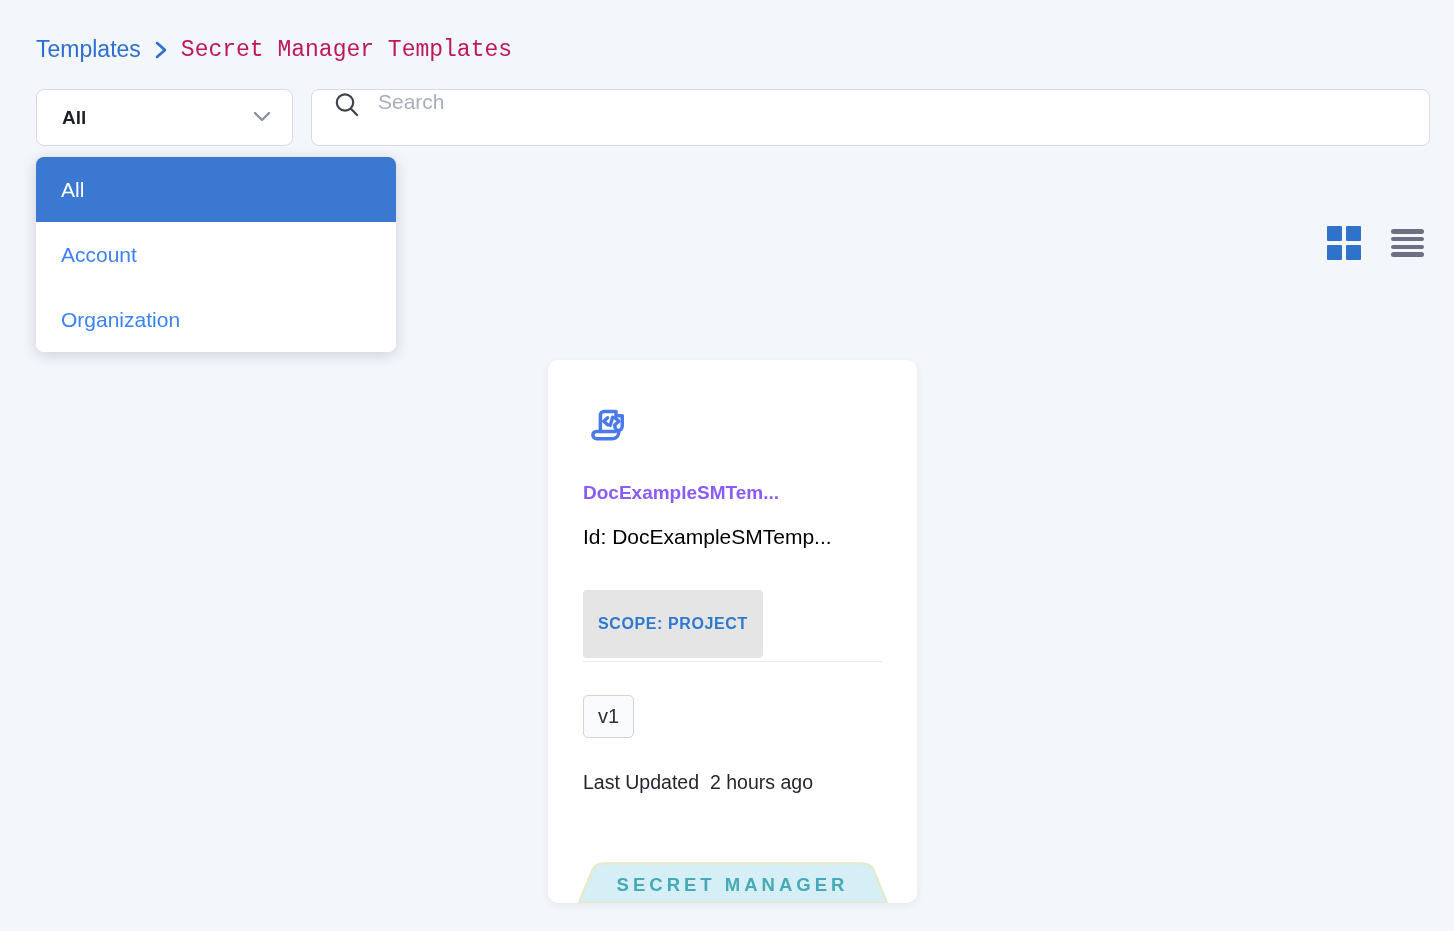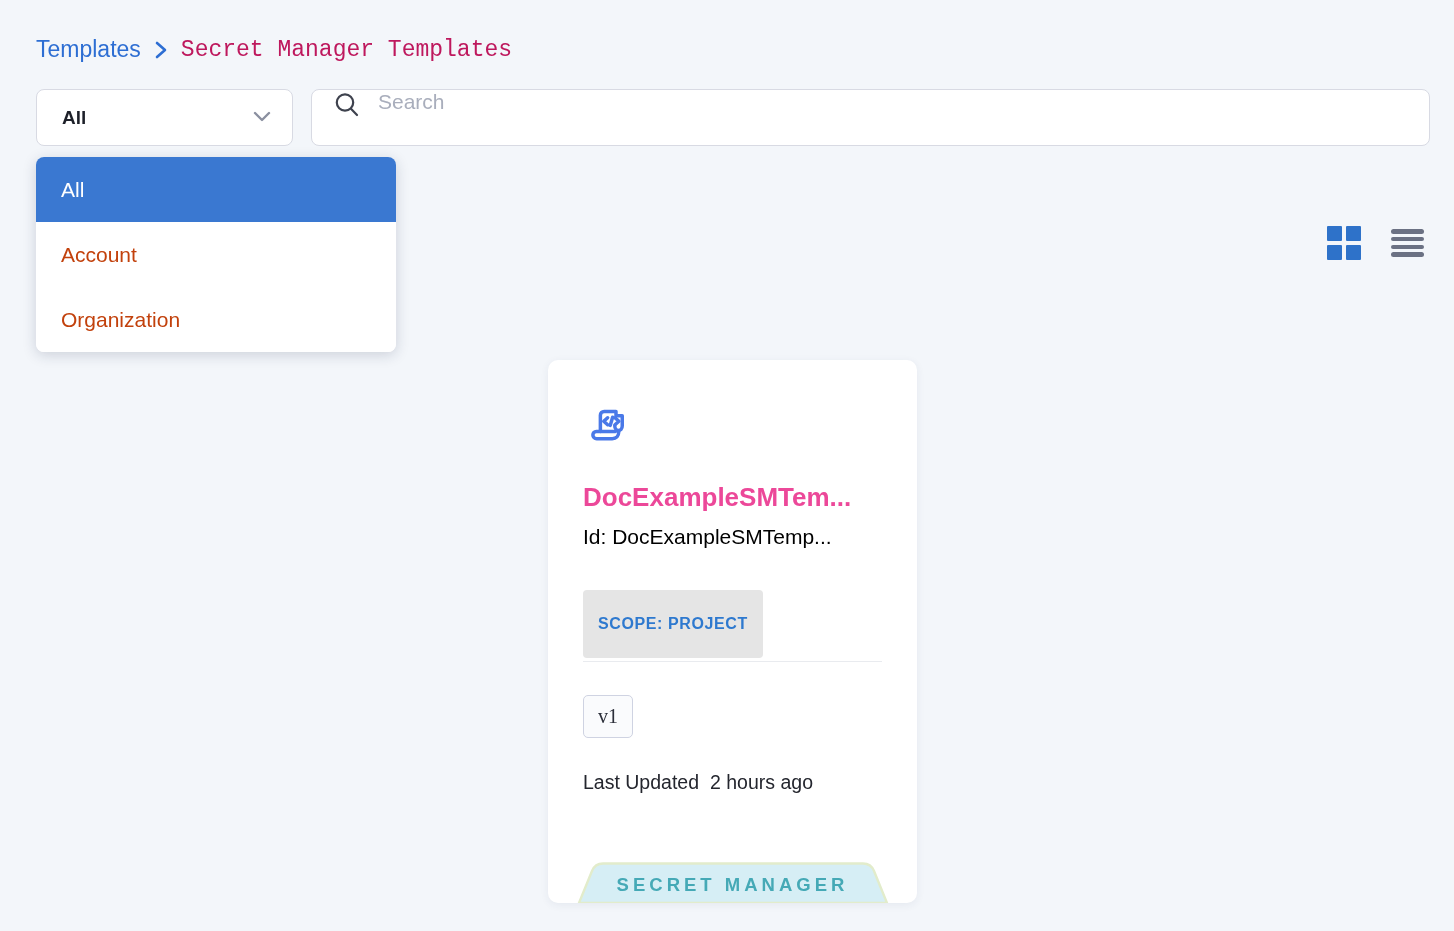--- a/index.html
+++ b/index.html
@@ -61,21 +61,21 @@
     border-radius: 8px;
     box-shadow: 0 3px 14px rgba(30, 40, 70, 0.18);
     overflow: hidden;
     z-index: 20;
   }
   .dropdown-menu .menu-item {
     height: 65px;
     display: flex; align-items: center;
     padding-left: 25px;
     font-size: 21px;
-    color: #c2410c;
+    color: #3b82f6;
     cursor: pointer;
     background: #ffffff;
   }
   .dropdown-menu .menu-item.selected {
     background: #3a78d1;
     color: #ffffff;
   }
 
   
   .view-toggles {
@@ -101,21 +101,21 @@
     width: 369px; height: 543px;
     background: #ffffff;
     border-radius: 10px;
     box-shadow: 0 2px 8px rgba(40, 60, 100, 0.07);
     overflow: hidden;
     cursor: pointer;
   }
   .card .template-icon { position: absolute; left: 38px; top: 42px; }
   .card .card-title {
     position: absolute; left: 35px; top: 122px; right: 20px;
-    font-size: 26px; font-weight: bold; color: #ec4899;
+    font-size: 19px; font-weight: bold; color: #8b5cf6;
     white-space: nowrap; overflow: hidden;
   }
   .card .card-id {
     position: absolute; left: 35px; top: 165px; right: 20px;
     font-size: 21px; color: #000000;
     white-space: nowrap; overflow: hidden;
   }
   .scope-badge {
     position: absolute; left: 35px; top: 230px;
     background: #e5e5e5; color: #2e79cf;
@@ -125,21 +125,21 @@
   }
   .card-divider {
     position: absolute; left: 35px; right: 35px; top: 301px;
     height: 1px; background: #e9ebef;
   }
   .version-chip {
     position: absolute; left: 35px; top: 335px;
     border: 1.5px solid #cfd3e2; background: #fafbfd;
     border-radius: 5px;
     padding: 9px 14px;
-    font-size: 20px; color: #2c2f3a; font-family: Liberation Serif, serif;
+    font-size: 20px; color: #2c2f3a;
   }
   .last-updated {
     position: absolute; left: 35px; top: 411px;
     font-size: 19.5px; color: #24262e;
     display: flex; gap: 11px; align-items: flex-end;
   }
   .ribbon {
     position: absolute; bottom: 0; left: 50%;
     transform: translateX(-50%);
     width: 312px; height: 43px;

